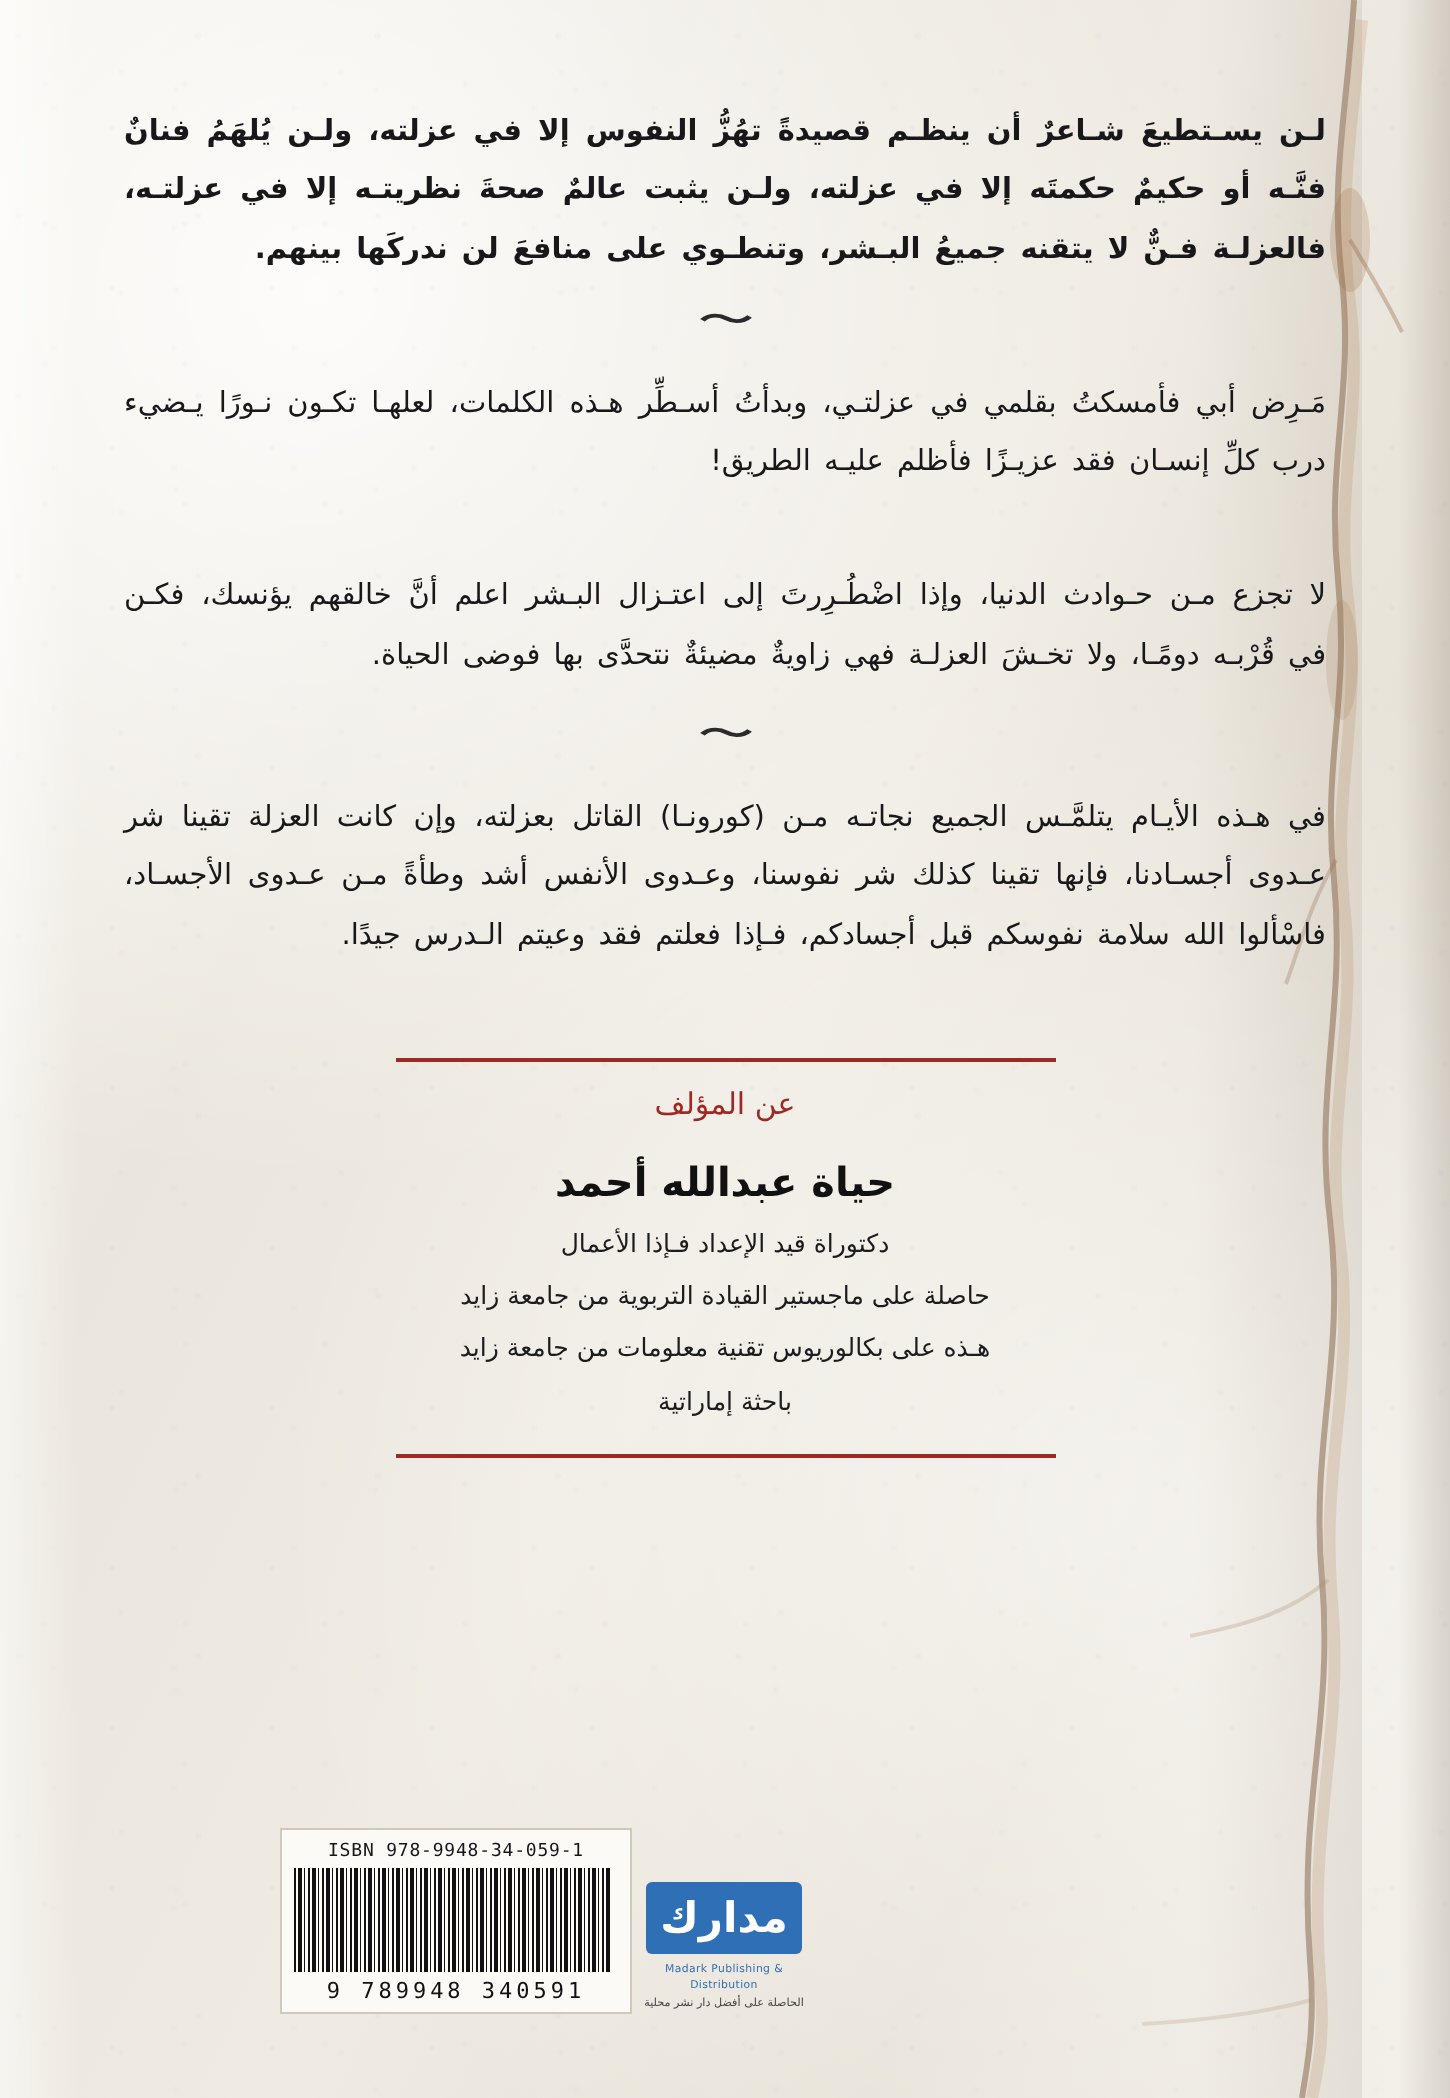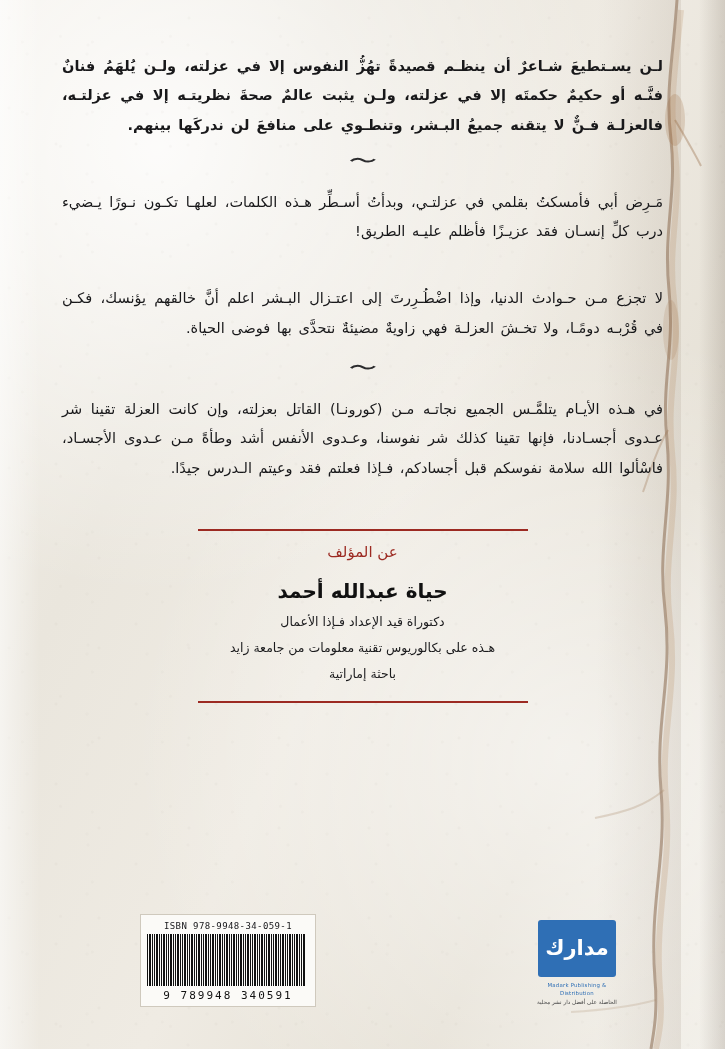--- a/index.html
+++ b/index.html
@@ -150,21 +150,20 @@
   
   .footer {
     position: absolute;
     left: 0;
     right: 0;
     bottom: 42px;
     z-index: 4;
     display: flex;
     flex-direction: row-reverse;
     align-items: flex-end;
-    justify-content: space-between;
     padding: 0 102px 0 140px;
     box-sizing: border-box;
   }
 
   .barcode-box {
     background: #fbfaf7;
     border: 1px solid #cfc9bd;
     padding: 6px 10px 4px 10px;
     width: 176px;
     box-sizing: border-box;
@@ -202,21 +201,21 @@
     direction: ltr;
     margin-top: 3px;
   }
 
   .publisher {
     width: 92px;
     text-align: center;
   }
   .pub-mark {
     width: 78px;
-    height: 57px;
+    height: 36px;
     margin: 0 auto 4px auto;
     background: #2f6fb5;
     border-radius: 3px;
     position: relative;
     overflow: hidden;
   }
   .pub-mark .glyph {
     position: absolute;
     inset: 0;
     display: flex;
@@ -282,20 +281,21 @@
       <span>〜</span>
     </div>
 
     <p class="para">في هـذه الأيـام يتلمَّـس الجميع نجاتـه مـن (كورونـا) القاتل بعزلته، وإن كانت العزلة تقينا شر عـدوى أجسـادنا، فإنها تقينا كذلك شر نفوسنا، وعـدوى الأنفس أشد وطأةً مـن عـدوى الأجسـاد، فاسْألوا الله سلامة نفوسكم قبل أجسادكم، فـإذا فعلتم فقد وعيتم الـدرس جيدًا.</p>
 
     <div class="author-block">
       <div class="rule"></div>
       <div class="about-title">عن المؤلف</div>
       <div class="author-name">حياة عبدالله أحمد</div>
       <div class="author-line">دكتوراة قيد الإعداد فـإذا الأعمال</div>
+      <div class="author-line">حاصلة على ماجستير القيادة التربوية من جامعة زايد</div>
       <div class="author-line">هـذه على بكالوريوس تقنية معلومات من جامعة زايد</div>
       <div class="author-line">باحثة إماراتية</div>
       <div class="rule-bottom"></div>
     </div>
 
   </div>
 
   <div class="footer">
 
     <div class="barcode-box">

